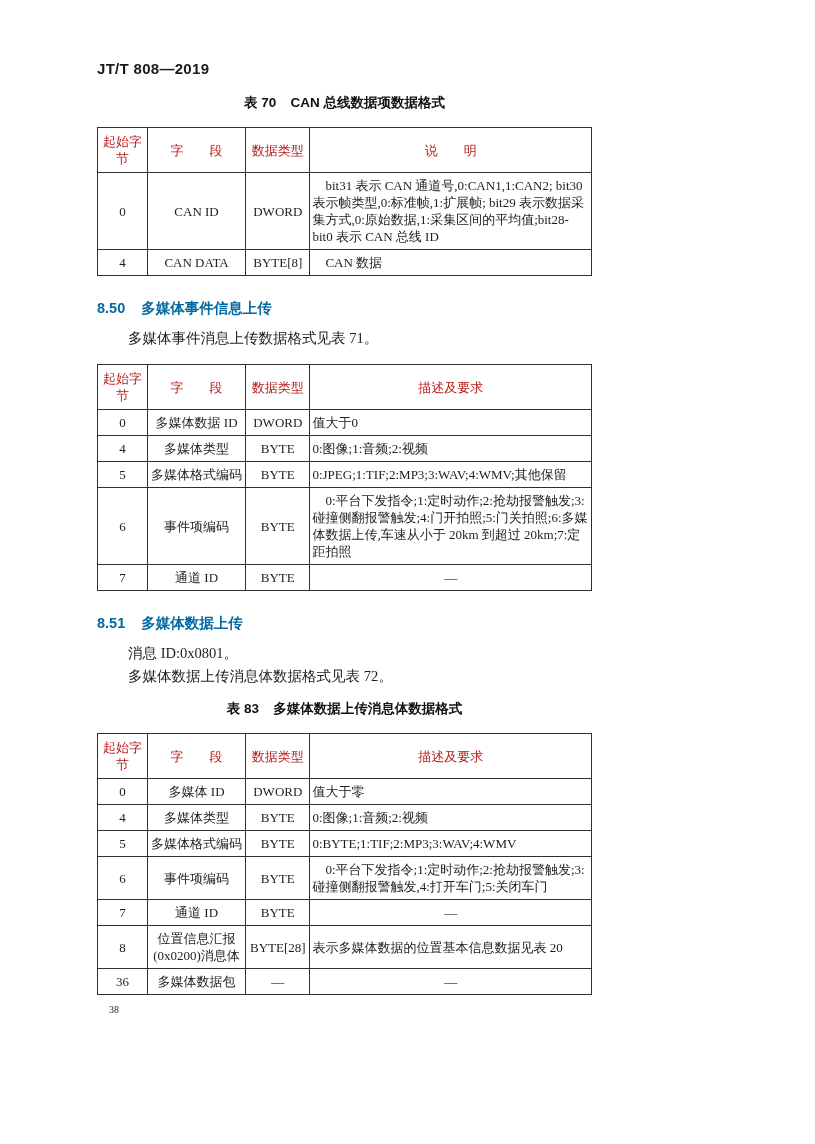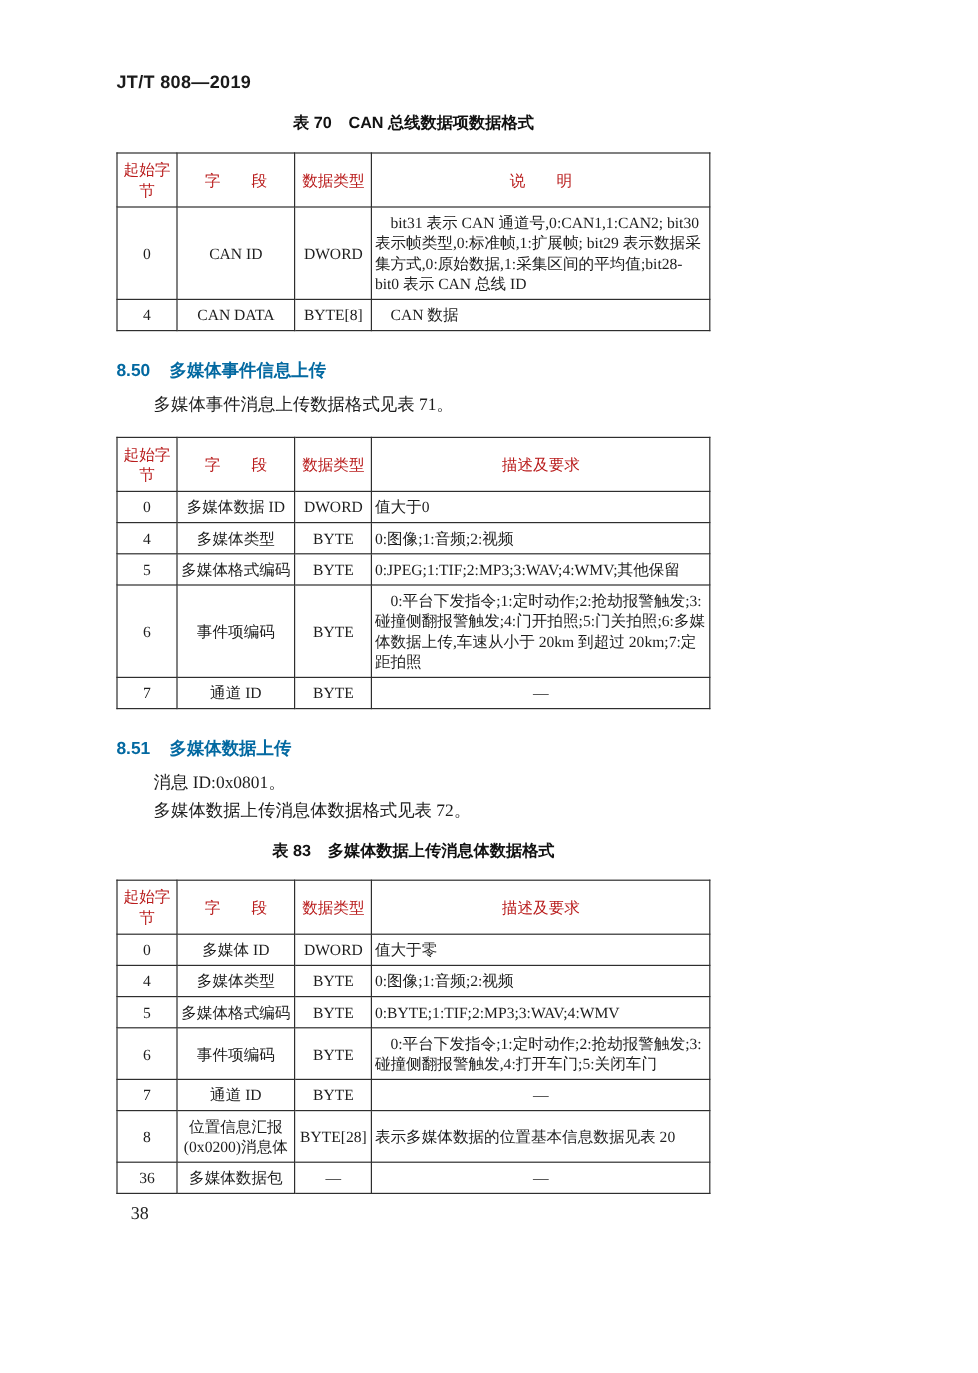--- a/index.html
+++ b/index.html
@@ -64,21 +64,21 @@
     margin-top:9px;
     font-size:14.5px;
     line-height:22px;
     padding-left:31px;
     color:#1d1d1d;
   }
   .body-line + .body-line{margin-top:1px;}
   .page-number{
     margin-top:9px;
     margin-left:12px;
-    font-size:15px;color:#222;
+    font-size:10px;color:#222;
   }
 </style>
 </head>
 <body>
 
 <div class="page">
 
   <div class="std-header">JT/T 808—2019</div>
 
   <div class="caption cap70">

